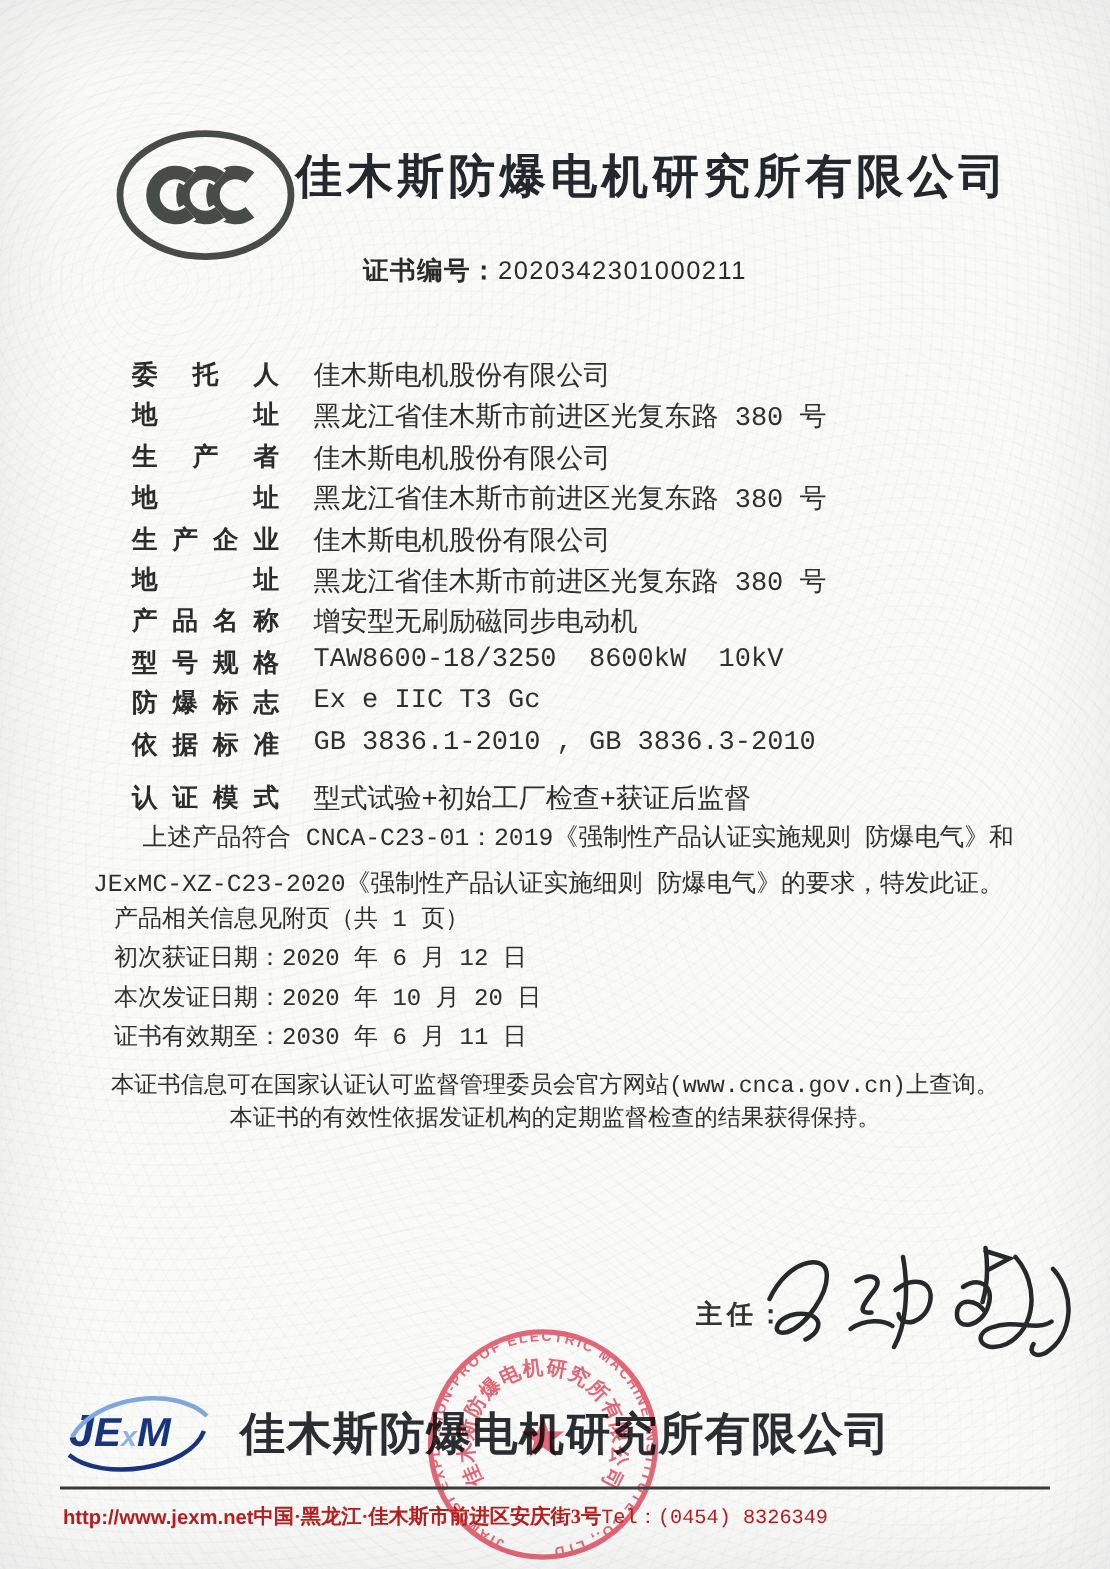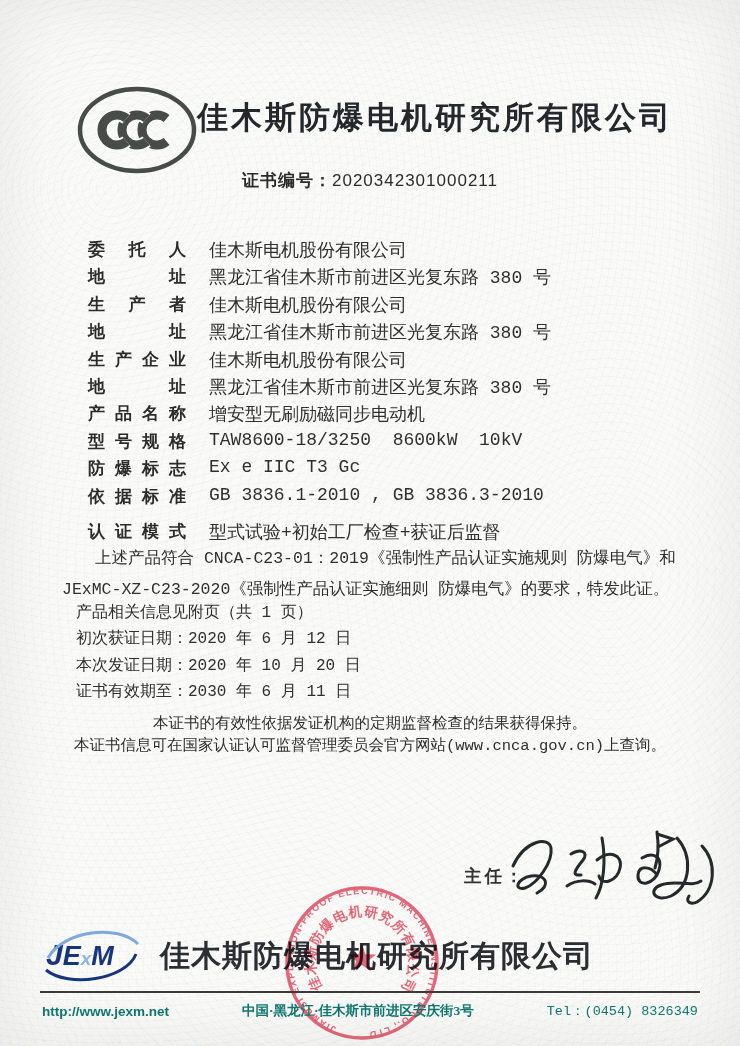--- a/index.html
+++ b/index.html
@@ -63,21 +63,21 @@
     font-family:"Liberation Sans",sans-serif;font-weight:bold;font-style:italic;}
   .lg-j{font-size:30px;color:#16357e;}
   .lg-e{font-size:27px;color:#16357e;}
   .lg-x{font-size:19px;color:#8fb4e3;}
   .lg-m{font-size:27px;color:#16357e;}
   .swoosh{position:absolute;left:0;top:0;}
 
   .footer-divider{position:absolute;left:40px;right:40px;top:991px;border-top:2px solid #3b3b3b;}
   .footer{
     position:absolute;left:42px;right:42px;top:1002px;display:flex;
-    justify-content:space-between;align-items:center;font-size:13.5px;color:#0f766e;
+    align-items:center;font-size:13.5px;color:#b91c1c;
   }
   .footer .web{font-family:"Liberation Sans",sans-serif;font-weight:bold;}
   .footer .addr{font-family:"Liberation Serif",serif;font-weight:bold;font-size:13.5px;}
   .footer .tel{font-family:"Liberation Mono",monospace;}
 
   .seal{position:absolute;left:281px;top:882px;mix-blend-mode:multiply;opacity:.93;}
 </style>
 </head>
 <body>
 
@@ -151,22 +151,22 @@
   <div class="statement">上述产品符合 CNCA-C23-01：2019《强制性产品认证实施规则 防爆电气》和JExMC-XZ-C23-2020《强制性产品认证实施细则 防爆电气》的要求，特发此证。</div>
 
   <div class="infos">
     <div class="info-line">产品相关信息见附页（共 1 页）</div>
     <div class="info-line">初次获证日期：2020 年 6 月 12 日</div>
     <div class="info-line">本次发证日期：2020 年 10 月 20 日</div>
     <div class="info-line">证书有效期至：2030 年 6 月 11 日</div>
   </div>
 
   <div class="notices">
+    <div>本证书信息可在国家认证认可监督管理委员会官方网站(www.cnca.gov.cn)上查询。</div>
     <div>本证书的有效性依据发证机构的定期监督检查的结果获得保持。</div>
-    <div>本证书信息可在国家认证认可监督管理委员会官方网站(www.cnca.gov.cn)上查询。</div>
   </div>
 
   <div class="sig-label">主任：</div>
   <div class="signature">
     <svg width="225" height="100" viewBox="0 0 225 100">
       <g fill="none" stroke="#26282a" stroke-width="3" stroke-linecap="round">
         <path d="M8,42 C20,16 44,12 46,24 C48,38 32,60 20,64 C8,67 12,54 26,52 C42,50 46,62 32,69"></path>
         <path d="M66,30 C76,24 84,28 78,36 C70,46 66,52 76,51"></path>
         <path d="M62,62 C72,55 84,56 90,60"></path>
         <path d="M97,14 C101,36 99,60 91,74"></path>

